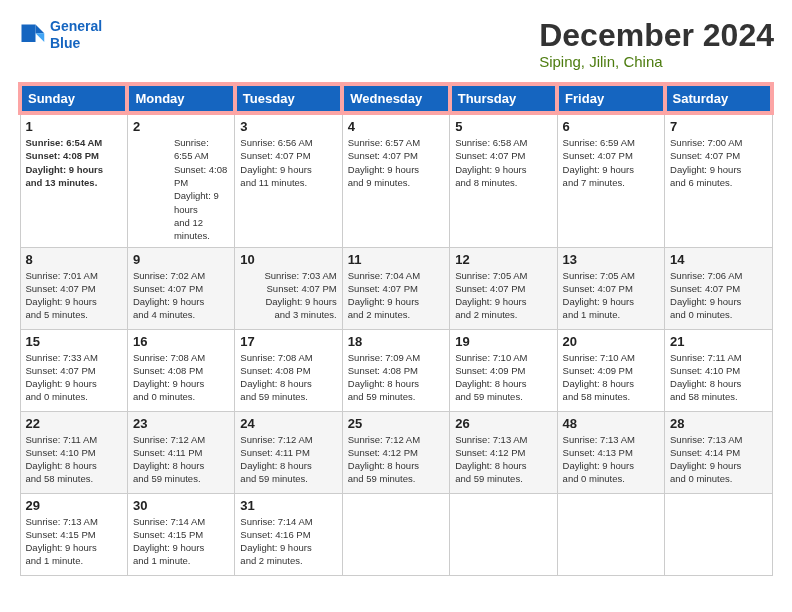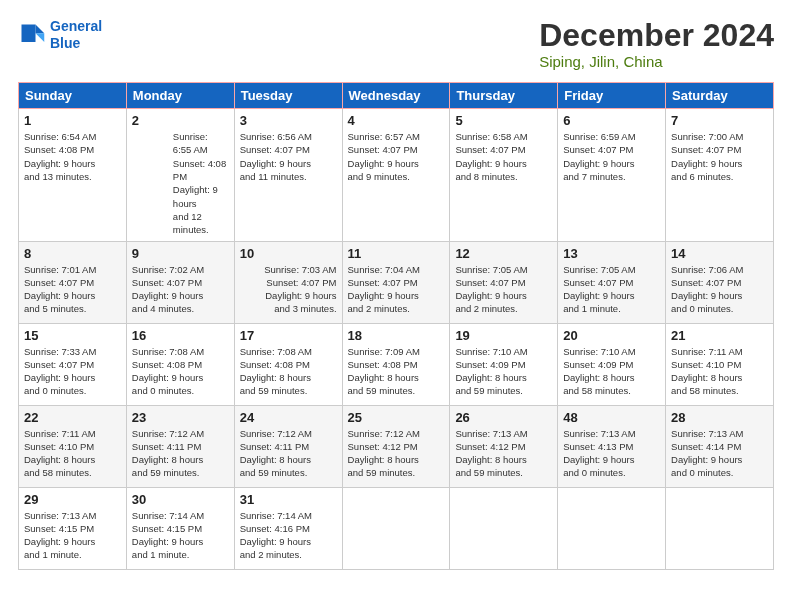--- a/index.html
+++ b/index.html
@@ -58,21 +58,21 @@
       border-collapse: collapse;
       table-layout: fixed;
     }
     .calendar th {
       background: #1565c0;
       color: #fff;
       text-align: left;
       padding: 5px 6px;
       font-size: 13px;
       font-weight: bold;
-      border: 1px solid #fca5a5;
+      border: 4px solid #fca5a5;
     }
     .calendar td {
       border: 1px solid #ccc;
       vertical-align: top;
       padding: 4px 5px;
       font-size: 10px;
       color: #333;
       height: 82px;
       background: #fff;
     }
@@ -126,21 +126,21 @@
           <th>Wednesday</th>
           <th>Thursday</th>
           <th>Friday</th>
           <th>Saturday</th>
         </tr>
     </thead>
     <tbody id="calendar-body">
     <tr>
           <td>
             <span class="day-num">1</span>
-            <div class="cell-info" style="white-space: pre-line;">Sunrise: 6:54 AM
+            <div class="cell-info" style="white-space: pre-line; font-weight: bold;">Sunrise: 6:54 AM
 Sunset: 4:08 PM
 Daylight: 9 hours
 and 13 minutes.</div>
           </td>
           <td>
             <span class="day-num">2</span>
             <div class="cell-info" style="white-space: pre-line; margin-left: 41px;">Sunrise: 6:55 AM
 Sunset: 4:08 PM
 Daylight: 9 hours
 and 12 minutes.</div>

